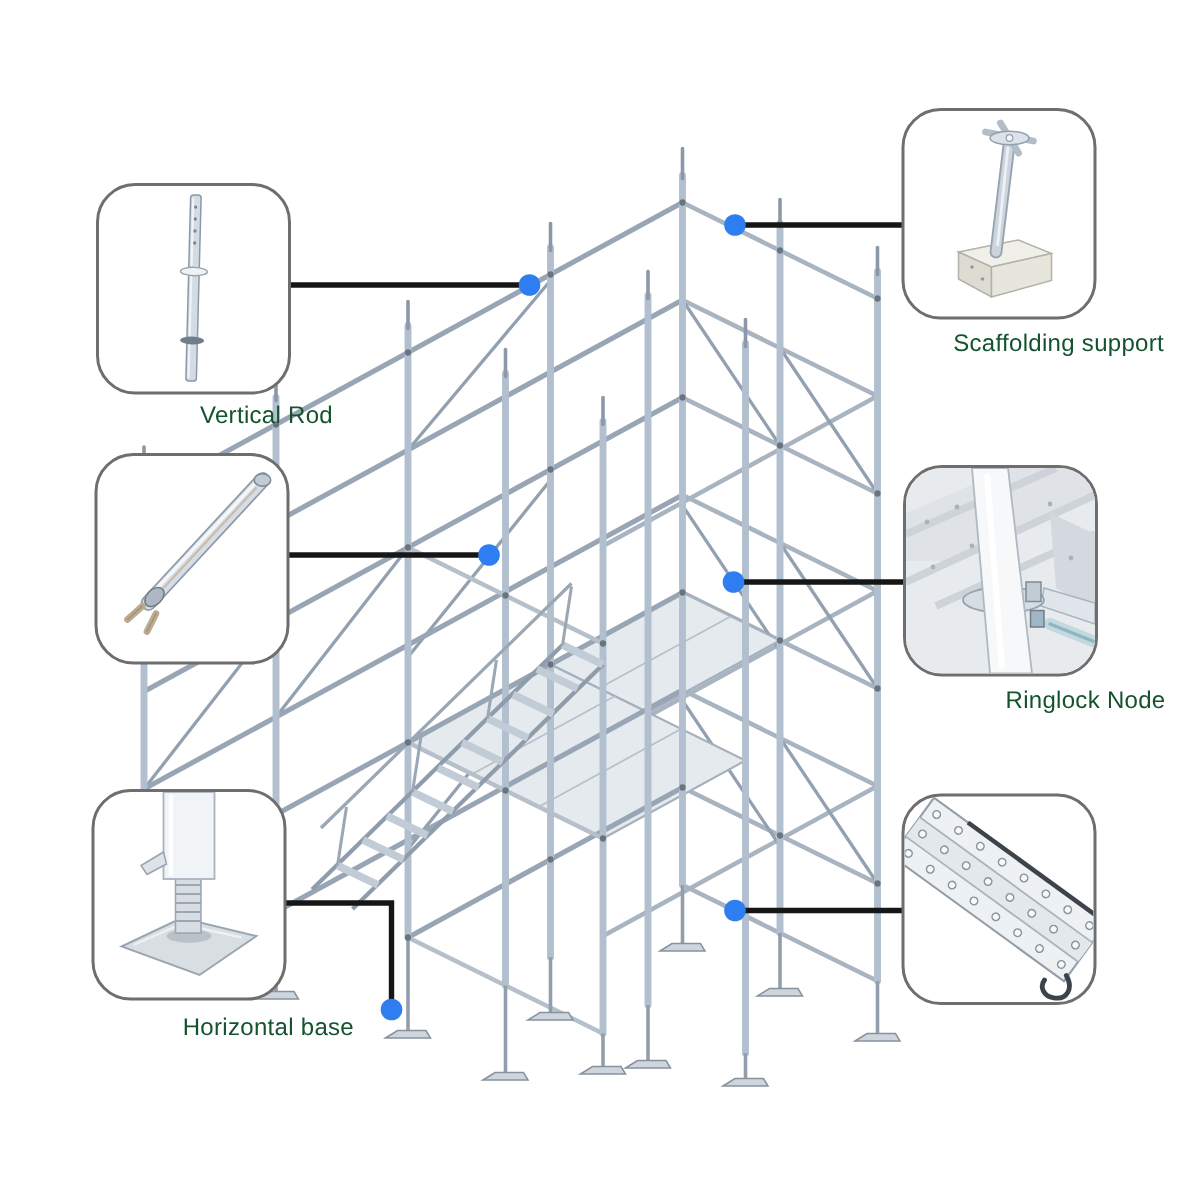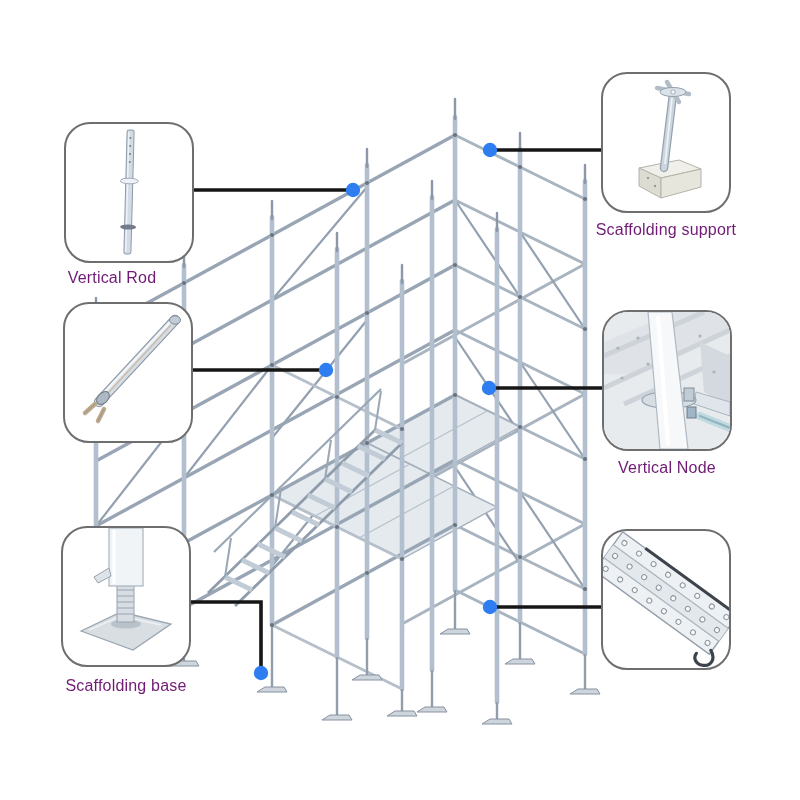--- a/index.html
+++ b/index.html
@@ -7,22 +7,22 @@
     position:relative;width:800px;height:800px;background:#ffffff;
     overflow:hidden;font-family:"Liberation Sans",sans-serif;
   }
   .canvas-svg{position:absolute;left:0;top:0;}
   .callout{
     position:absolute;width:130px;height:141px;box-sizing:border-box;
     border:2px solid #6e6e6e;border-radius:26px;background:#ffffff;overflow:hidden;
   }
   .callout svg{display:block;width:100%;height:100%;}
   .label{
-    position:absolute;width:220px;text-align:center;
-    font-size:16px;line-height:20px;color:#701a75;letter-spacing:.2px;
+    position:absolute;width:220px;text-align:right;
+    font-size:16px;line-height:20px;color:#14532d;letter-spacing:.2px;
   }
 </style>
 </head>
 <body>
 
 <div class="stage">
 
   <svg class="canvas-svg" width="800" height="800" viewBox="0 0 800 800">
 
     <g fill="none" stroke="#a9b4c1" stroke-width="3">
@@ -238,21 +238,21 @@
       <path d="M18 103 L58 84 L108 96 L70 122 Z" fill="#d9dee3" stroke="#9aa5b0" stroke-width="1.3"></path>
       <path d="M26 102 L58 88 L98 97" fill="none" stroke="#eef1f4" stroke-width="1.6"></path>
       <ellipse cx="63" cy="96" rx="15" ry="4.5" fill="#b9c1c9"></ellipse>
       <rect x="54" y="56" width="17" height="38" fill="#d7dde3" stroke="#98a4b0" stroke-width="1"></rect>
       <path d="M54 62 h17 M54 68 h17 M54 74 h17 M54 80 h17 M54 86 h17" stroke="#9aa6b2" stroke-width="1.2"></path>
       <rect x="46" y="0" width="34" height="58" fill="#f1f4f7" stroke="#a9b4bf" stroke-width="1.2"></rect>
       <line x1="51" y1="2" x2="51" y2="56" stroke="#ffffff" stroke-width="3"></line>
       <path d="M46 40 l-15 9 l4 6 l13 -7 z" fill="#dde3e9" stroke="#97a3af" stroke-width="1"></path>
     </svg>
   </div>
-  <div class="label" style="left:16px;top:676px;">Scaffolding base</div>
+  <div class="label" style="left:16px;top:676px;">Horizontal base</div>
 
   <div class="callout" style="left:601px;top:72px;">
     <svg viewBox="0 0 126 137">
       <path d="M36 94 L76 86 L98 95 L58 104 Z" fill="#f0efe9" stroke="#b3b2a8" stroke-width="1"></path>
       <path d="M36 94 L58 104 L58 124 L36 112 Z" fill="#dddcd2" stroke="#b3b2a8" stroke-width="1"></path>
       <path d="M58 104 L98 95 L98 113 L58 124 Z" fill="#e7e6dc" stroke="#b3b2a8" stroke-width="1"></path>
       <circle cx="45" cy="104" r="1.2" fill="#9a998e"></circle>
       <circle cx="52" cy="112" r="1.2" fill="#9a998e"></circle>
       <line x1="70" y1="20" x2="61" y2="94" stroke="#97a3b1" stroke-width="8.5" stroke-linecap="round"></line>
       <line x1="70" y1="20" x2="61" y2="94" stroke="#ccd5dd" stroke-width="6" stroke-linecap="round"></line>
@@ -280,21 +280,21 @@
       <path d="M126 90 L92 80 L90 92 L126 104 Z" fill="#dfe5ea" stroke="#a9b4be" stroke-width="1"></path>
       <line x1="126" y1="116" x2="96" y2="104" stroke="#c2d9e0" stroke-width="8" stroke-linecap="round"></line>
       <line x1="126" y1="116" x2="96" y2="104" stroke="#8fb5c0" stroke-width="2.2" stroke-linecap="round"></line>
       <ellipse cx="65" cy="88" rx="27" ry="8.5" fill="#d6dde3" stroke="#94a1ad" stroke-width="1.2"></ellipse>
       <path d="M44 0 L68 0 L84 137 L56 137 Z" fill="#f6f8fa" stroke="#aeb9c3" stroke-width="1.2"></path>
       <line x1="54" y1="4" x2="64" y2="133" stroke="#ffffff" stroke-width="4"></line>
       <rect x="80" y="76" width="10" height="13" fill="#c2ccd5" stroke="#7f8b98" stroke-width="1"></rect>
       <rect x="83" y="95" width="9" height="11" fill="#9fb6c6" stroke="#6f7d8a" stroke-width="1"></rect>
     </svg>
   </div>
-  <div class="label" style="left:557px;top:458px;">Vertical Node</div>
+  <div class="label" style="left:557px;top:458px;">Ringlock Node</div>
 
   <div class="callout" style="left:601px;top:529px;">
     <svg viewBox="0 0 126 137">
       <g transform="rotate(36 63 62)">
         <rect x="-8" y="38" width="142" height="48" fill="#eef1f4" stroke="#939ea8" stroke-width="1.4"></rect>
         <rect x="-8" y="54" width="142" height="16" fill="#e3e8ec"></rect>
         <line x1="-8" y1="54" x2="134" y2="54" stroke="#a9b3bd" stroke-width="1.2"></line>
         <line x1="-8" y1="70" x2="134" y2="70" stroke="#a9b3bd" stroke-width="1.2"></line>
         <g fill="#f7f9fa" stroke="#8a949e" stroke-width="1">
           <circle cx="0" cy="46" r="2.5"></circle>

